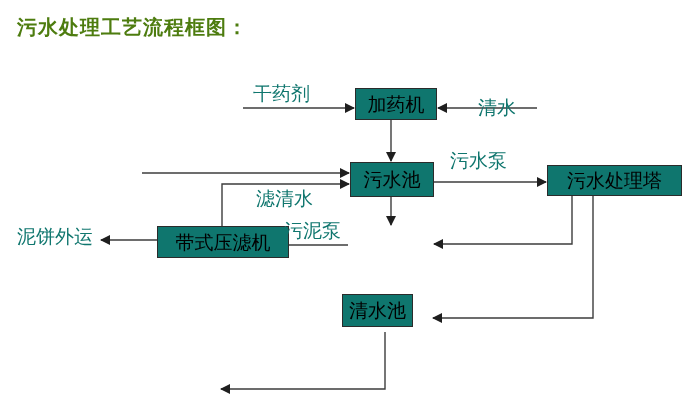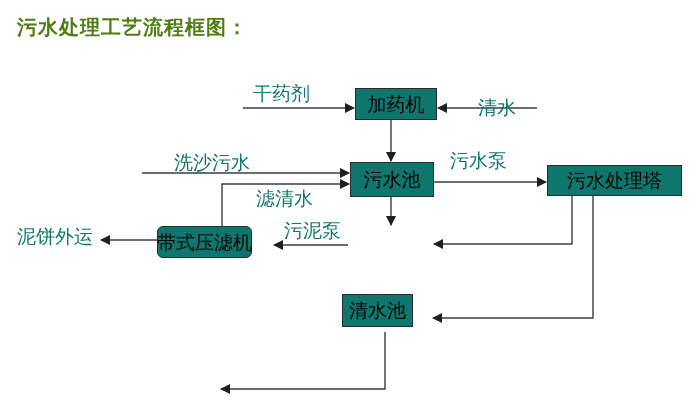--- a/index.html
+++ b/index.html
@@ -49,24 +49,23 @@
       <path d="M593,196 L593,318 L433,318" marker-end="url(#ah)"></path>
       <path d="M348,245 L274,245" marker-end="url(#ah)"></path>
       <path d="M157,240 L101,240" marker-end="url(#ah)"></path>
       <path d="M385,332 L385,389 L221,389" marker-end="url(#ah)"></path>
     </g>
   </svg>
 
   <div class="box" style="left:355px;top:88px;width:82px;height:32px;">加药机</div>
   <div class="box" style="left:547px;top:165px;width:135px;height:31px;">污水处理塔</div>
   <div class="box" style="left:350px;top:162px;width:84px;height:35px;">污水池</div>
-  <div class="box" style="left:157px;top:226px;width:95px;height:32px;border-radius:6px;">带式压滤机</div>
+  <div class="box" style="left:157px;top:226px;width:132px;height:32px;">带式压滤机</div>
   <div class="box" style="left:342px;top:294px;width:71px;height:33px;">清水池</div>
 
   <div class="lbl" style="left:253px;top:84px;">干药剂</div>
   <div class="lbl" style="left:478px;top:100px;font-family:Liberation Mono, monospace;">清水</div>
-  <div class="lbl" style="left:174px;top:153px;">洗沙污水</div>
   <div class="lbl" style="left:256px;top:189px;">滤清水</div>
   <div class="lbl" style="left:450px;top:151px;">污水泵</div>
   <div class="lbl" style="left:284px;top:221px;">污泥泵</div>
   <div class="lbl" style="left:17px;top:227px;">泥饼外运</div>
 
 </div>
 
 </body></html>

